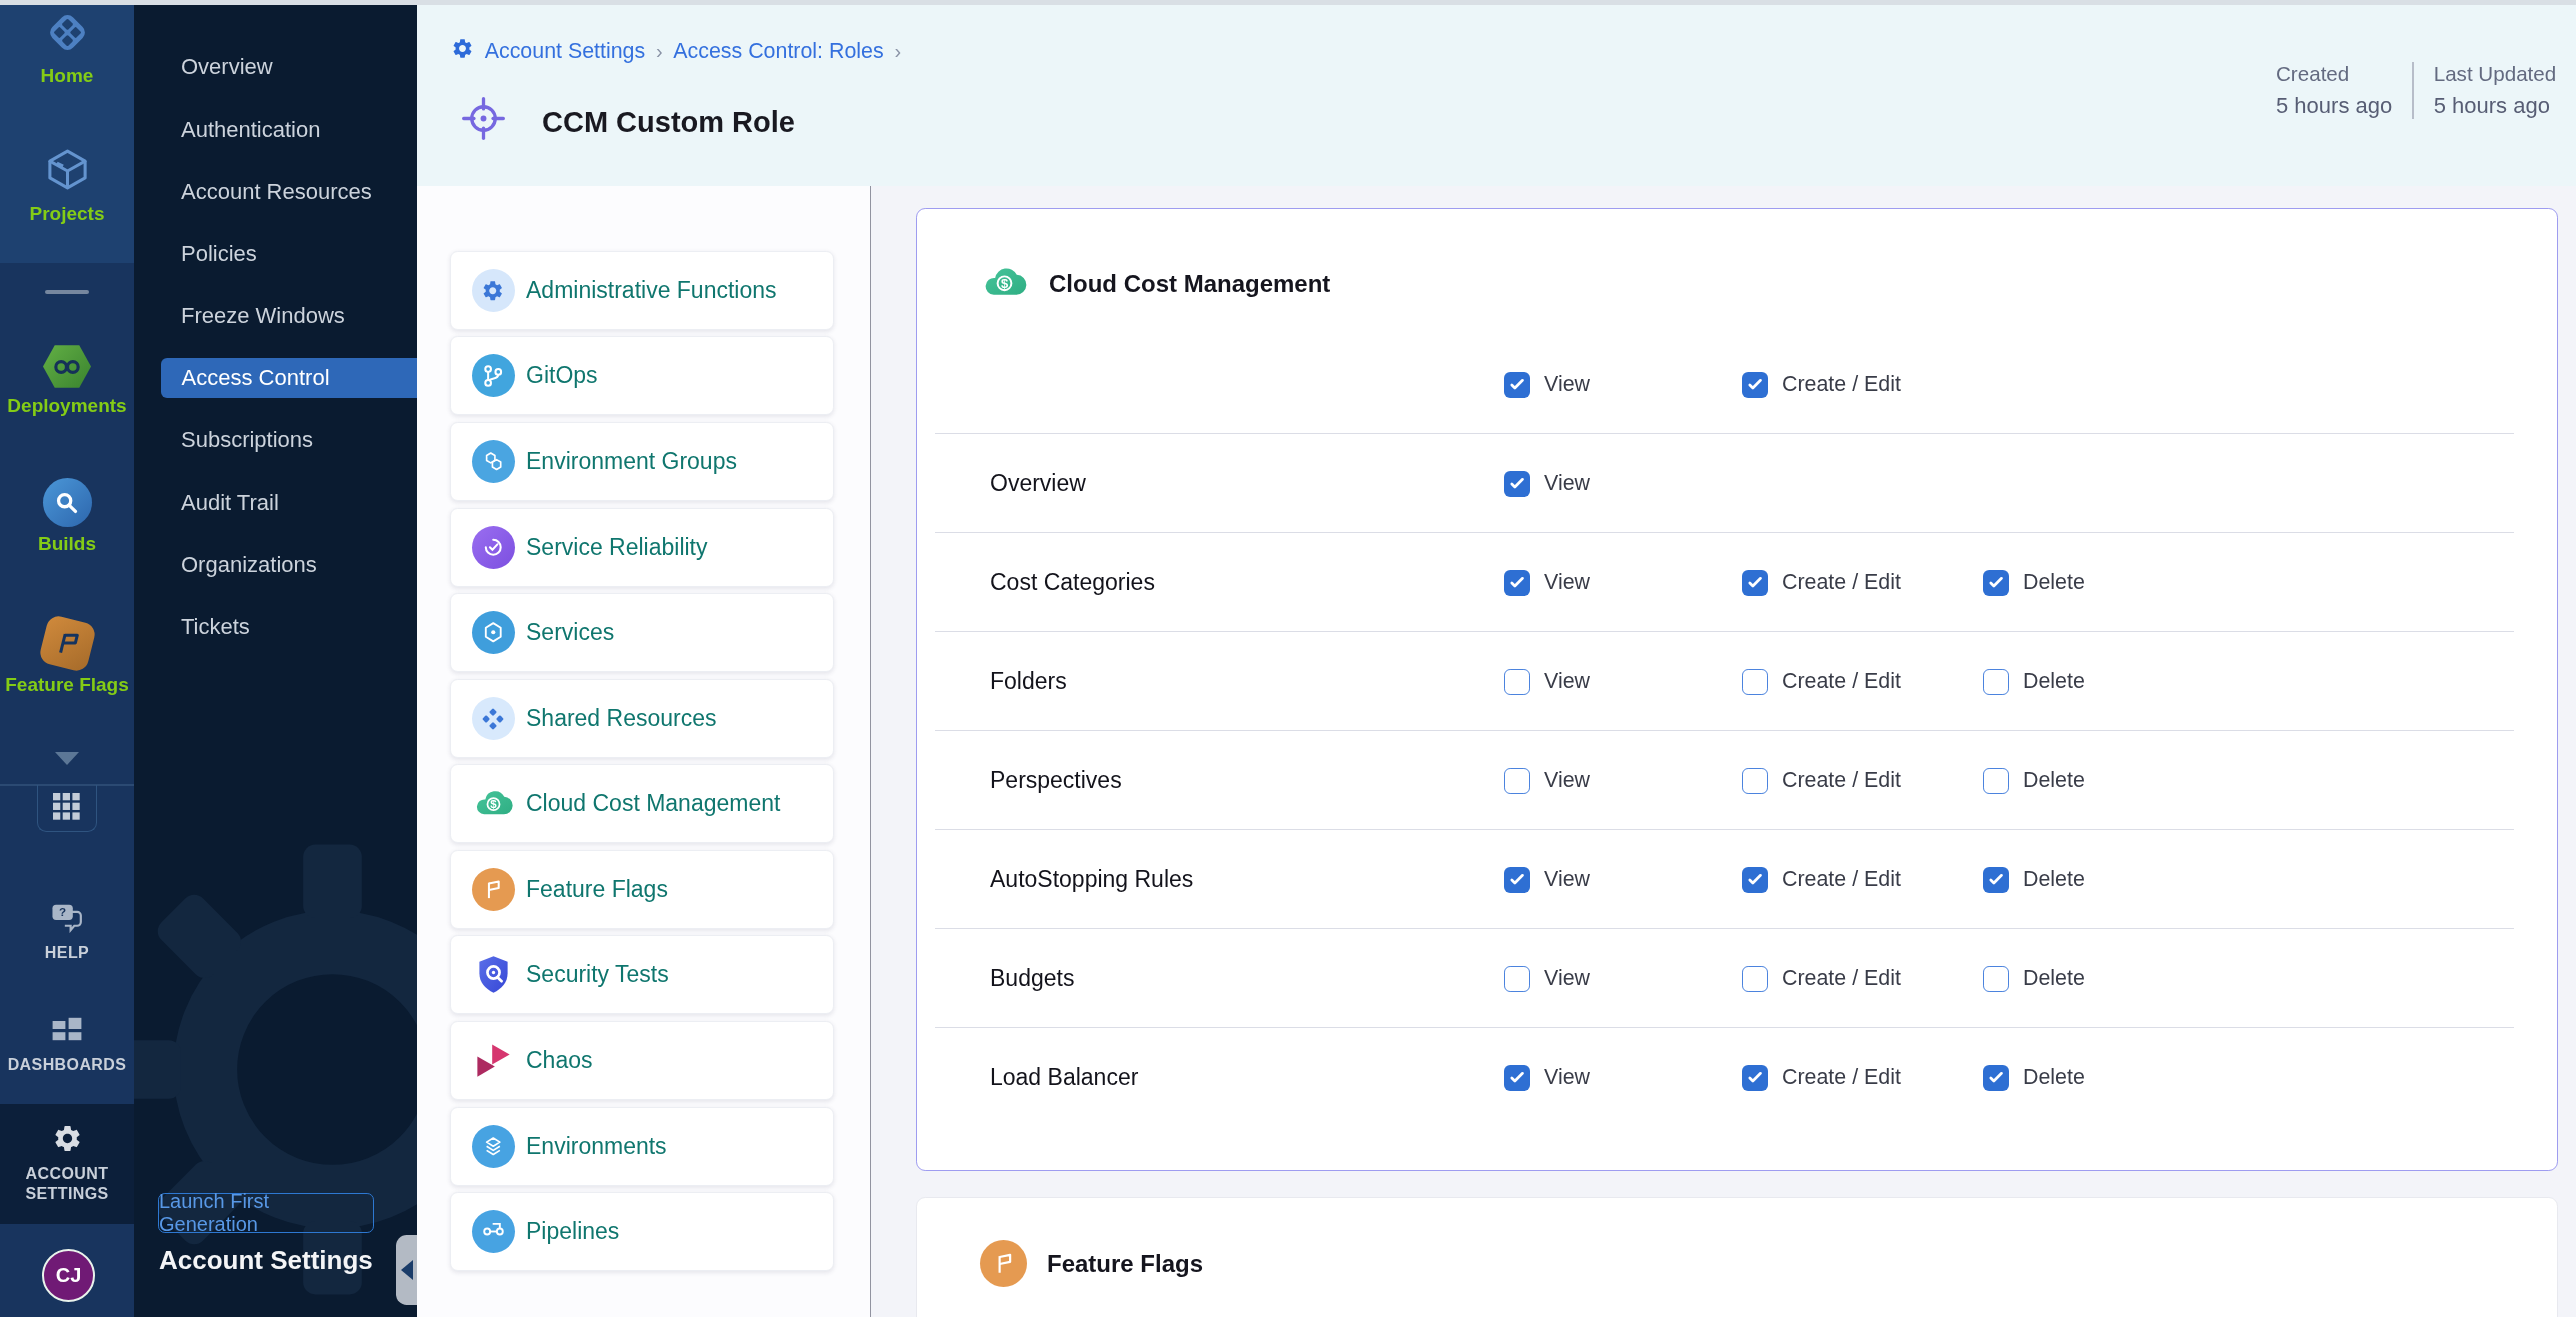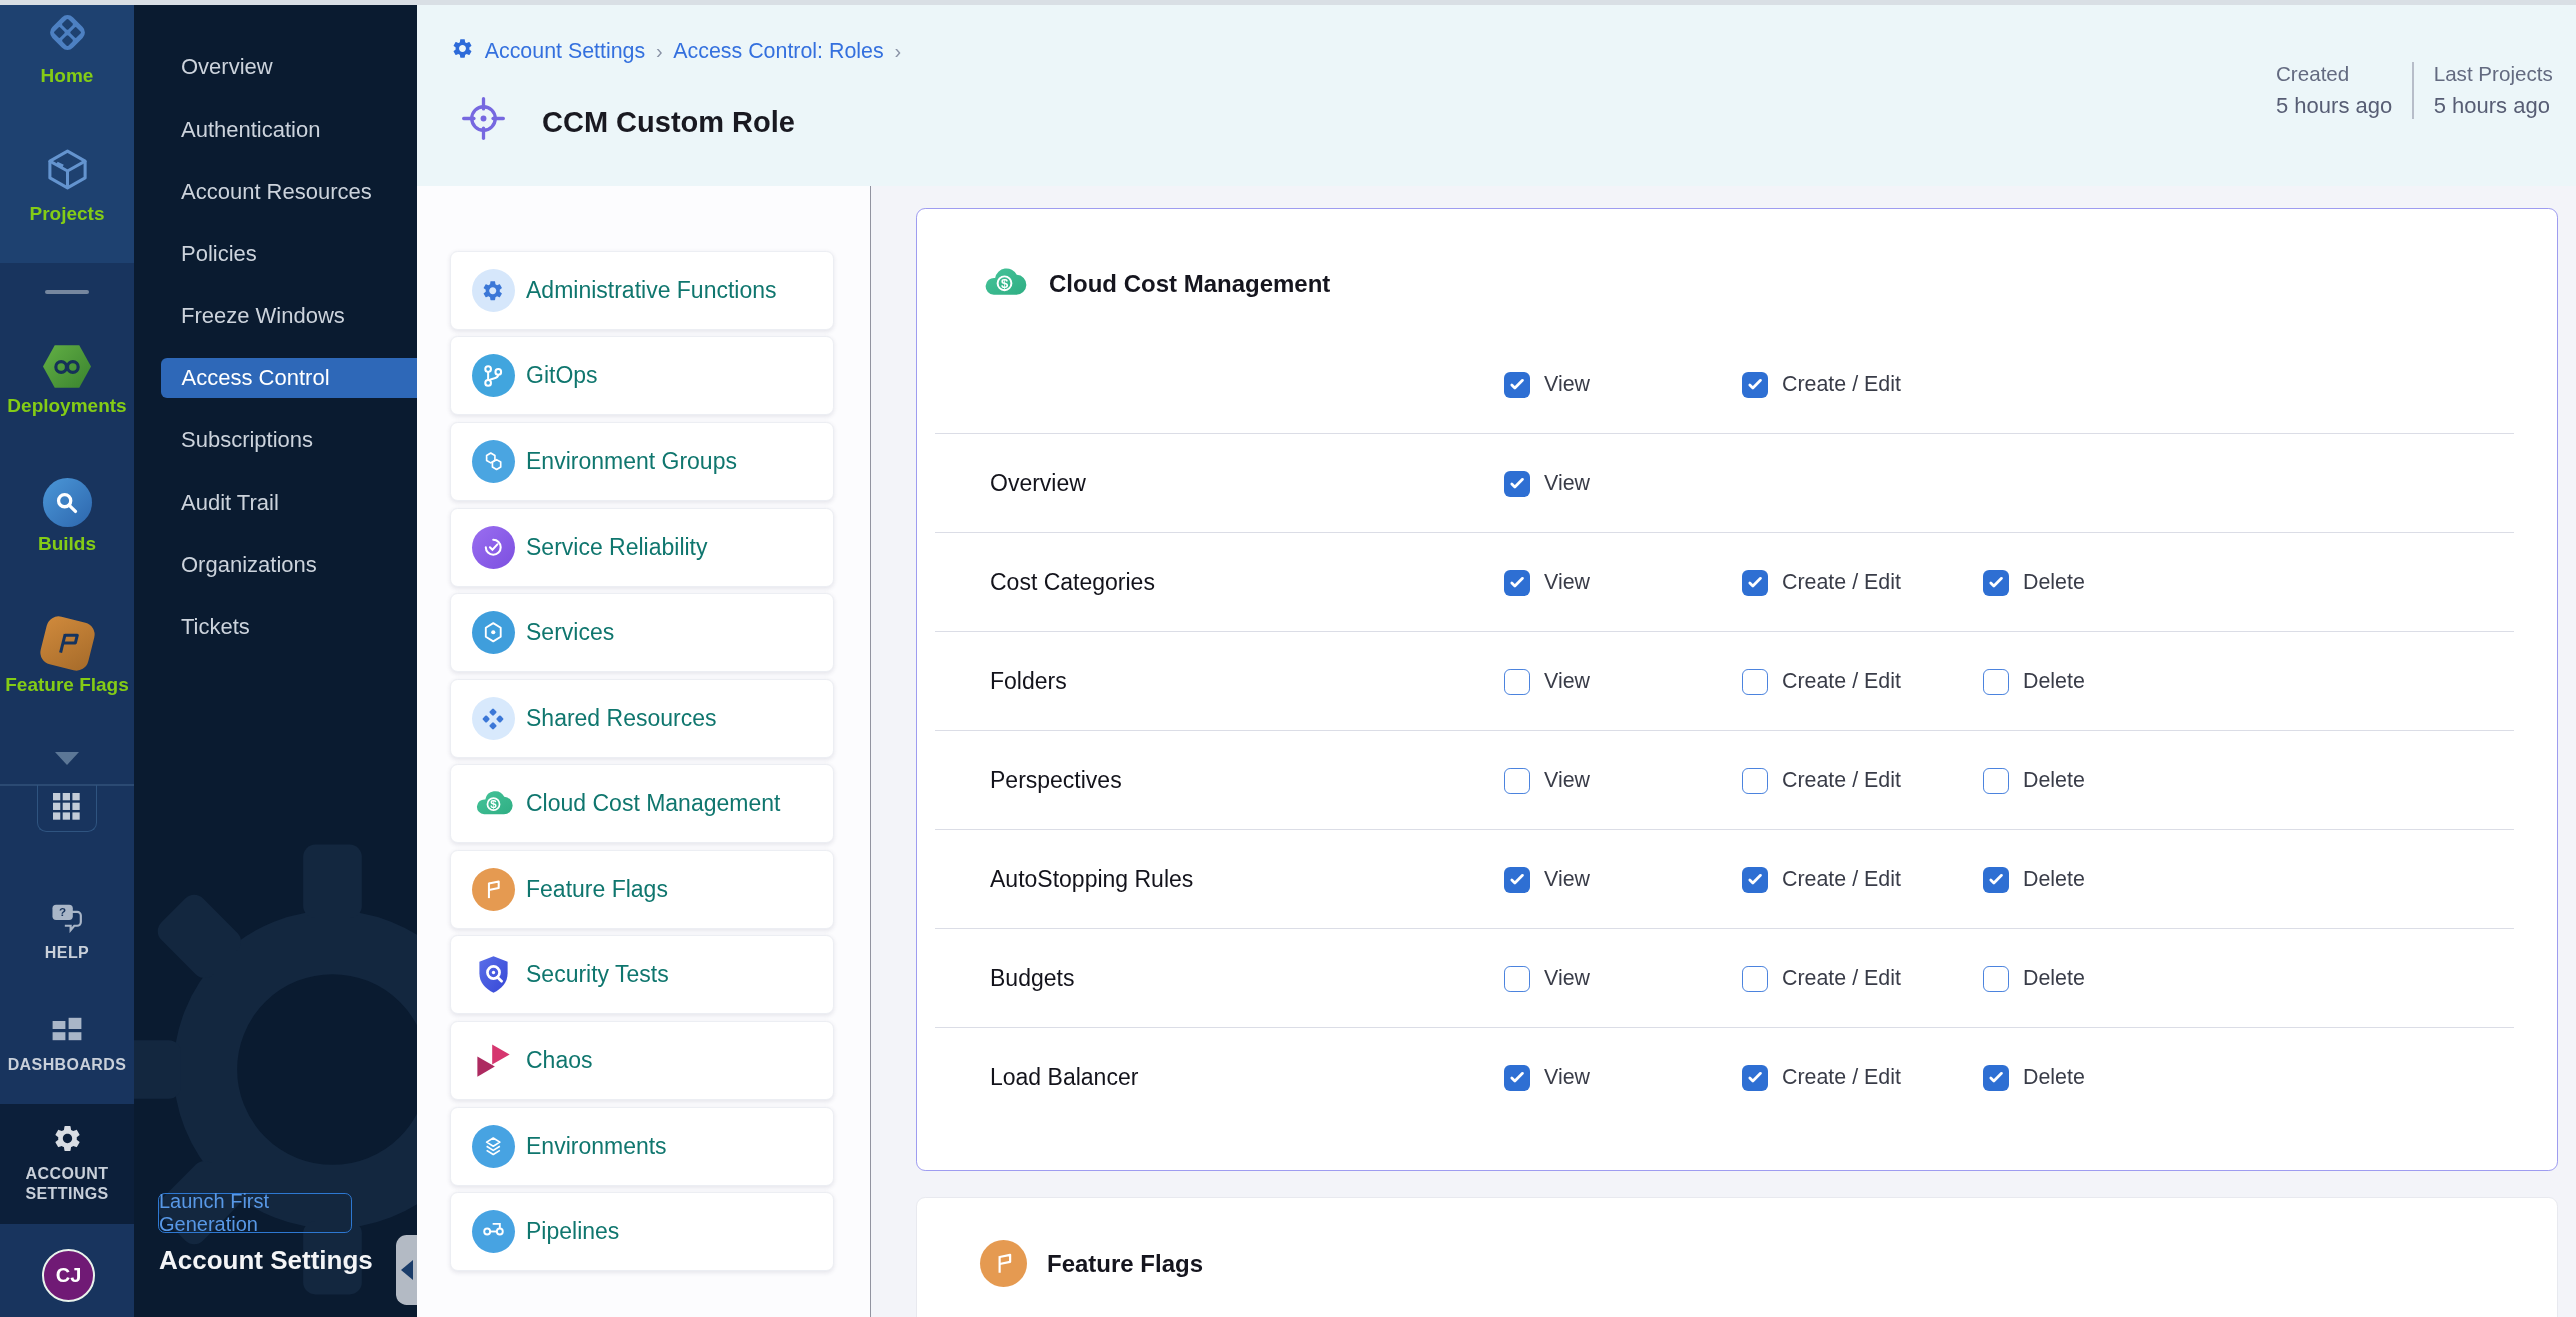--- a/index.html
+++ b/index.html
@@ -37,21 +37,21 @@
     display:flex;align-items:center;justify-content:center;}
   .squircle{width:43px;height:43px;border-radius:12.2px;background:linear-gradient(135deg,#d08a3c,#a66b2a);
     transform:rotate(14deg);display:flex;align-items:center;justify-content:center;}
 
   
   .subnav{left:134px;top:0;width:283px;height:1318px;background:#0a1b30;overflow:hidden;z-index:39;}
   .sn-item{position:absolute;left:0;width:283px;height:40px;line-height:40px;
     padding-left:47px;box-sizing:border-box;font-size:22px;color:#ccd3dc;cursor:pointer;white-space:nowrap;}
   .sn-item.selected{left:27px;width:256px;padding-left:20.6px;background:#2e68b8;color:#ffffff;
     border-radius:6.1px 0 0 6.1px;}
-  .launch-btn{left:24px;top:1193px;width:194px;height:40px;box-sizing:border-box;
+  .launch-btn{left:24px;top:1193px;width:216px;height:40px;box-sizing:border-box;
     border:1.5px solid #2d78d2;border-radius:6.9px;color:#5898e6;font-size:20px;
     display:flex;align-items:center;justify-content:center;background:transparent;}
   .sn-footer{left:25px;top:1245px;font-size:26px;font-weight:700;color:#f4f5f7;}
   .sn-notch{right:0;top:1235px;width:20.6px;height:70px;background:#b3bac4;border-radius:10.7px 0 0 10.7px;
     display:flex;align-items:center;justify-content:center;}
   .notch-tri{width:0;height:0;border-top:10px solid transparent;border-bottom:10px solid transparent;
     border-right:12.2px solid #1a3c69;}
   .watermark{left:-46px;top:825px;opacity:1;pointer-events:none;}
 
   
@@ -274,21 +274,21 @@
     <circle cx="32" cy="32" r="4" fill="#7668e0"></circle>
       </svg></span>
   <div class="abs pg-title">CCM Custom Role</div>
   <div class="abs meta" id="meta-block">
       <div class="meta-block">
         <span class="meta-label">Created</span>
                  <span class="meta-value">5 hours ago</span>
       </div>
       <div class="meta-divider"></div>
       <div class="meta-block">
-        <span class="meta-label">Last Projects</span>
+        <span class="meta-label">Last Updated</span>
                  <span class="meta-value">5 hours ago</span>
       </div>
     </div>
 </div>
 
 <div class="abs content">
   <div class="abs rescol" id="rescol">
       <div class="res-card" style="top: 65px;">
         <span class="res-icon" style="background:#d6e7fb;width:43px;height:43px">
           <span style="display:flex">

